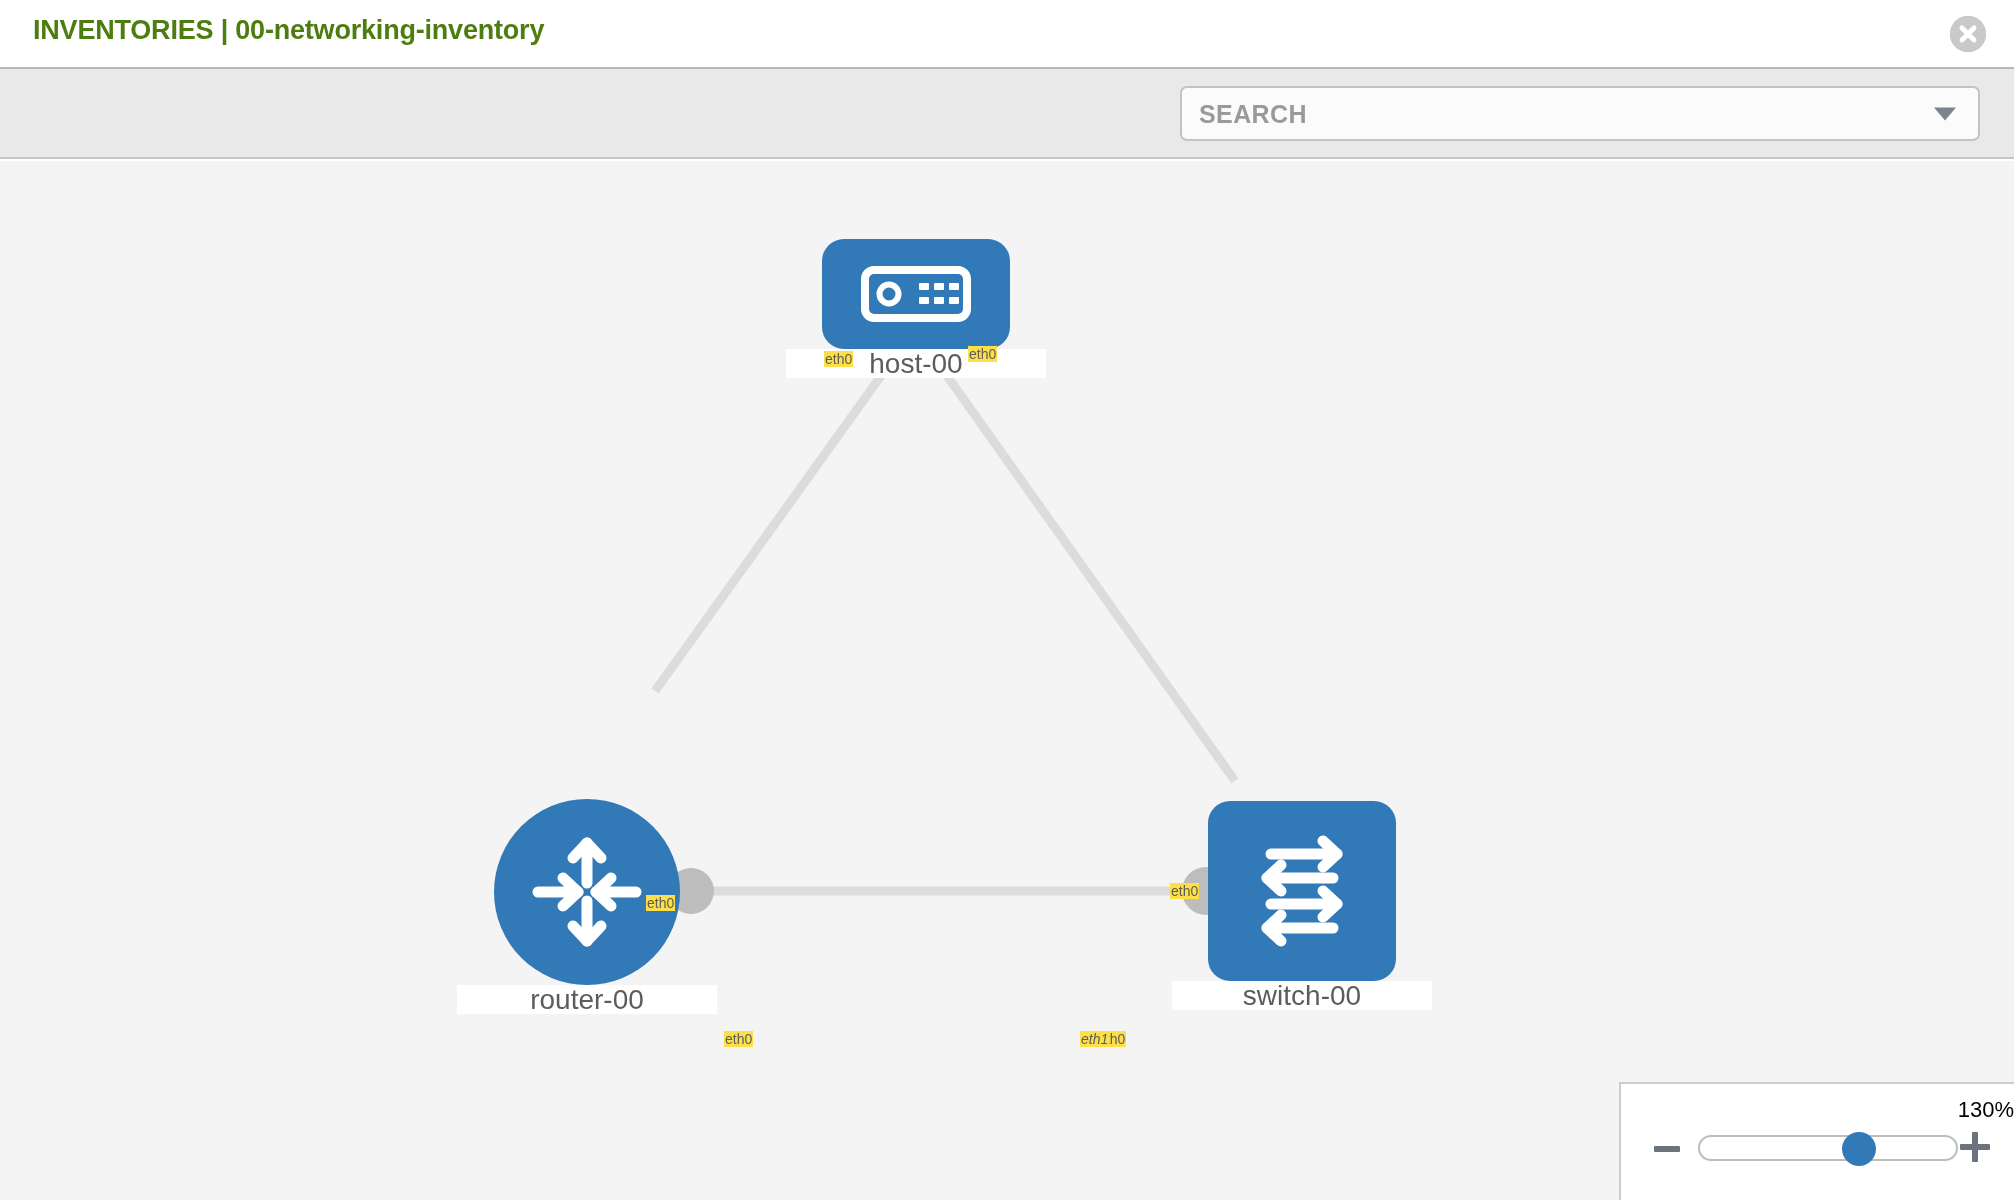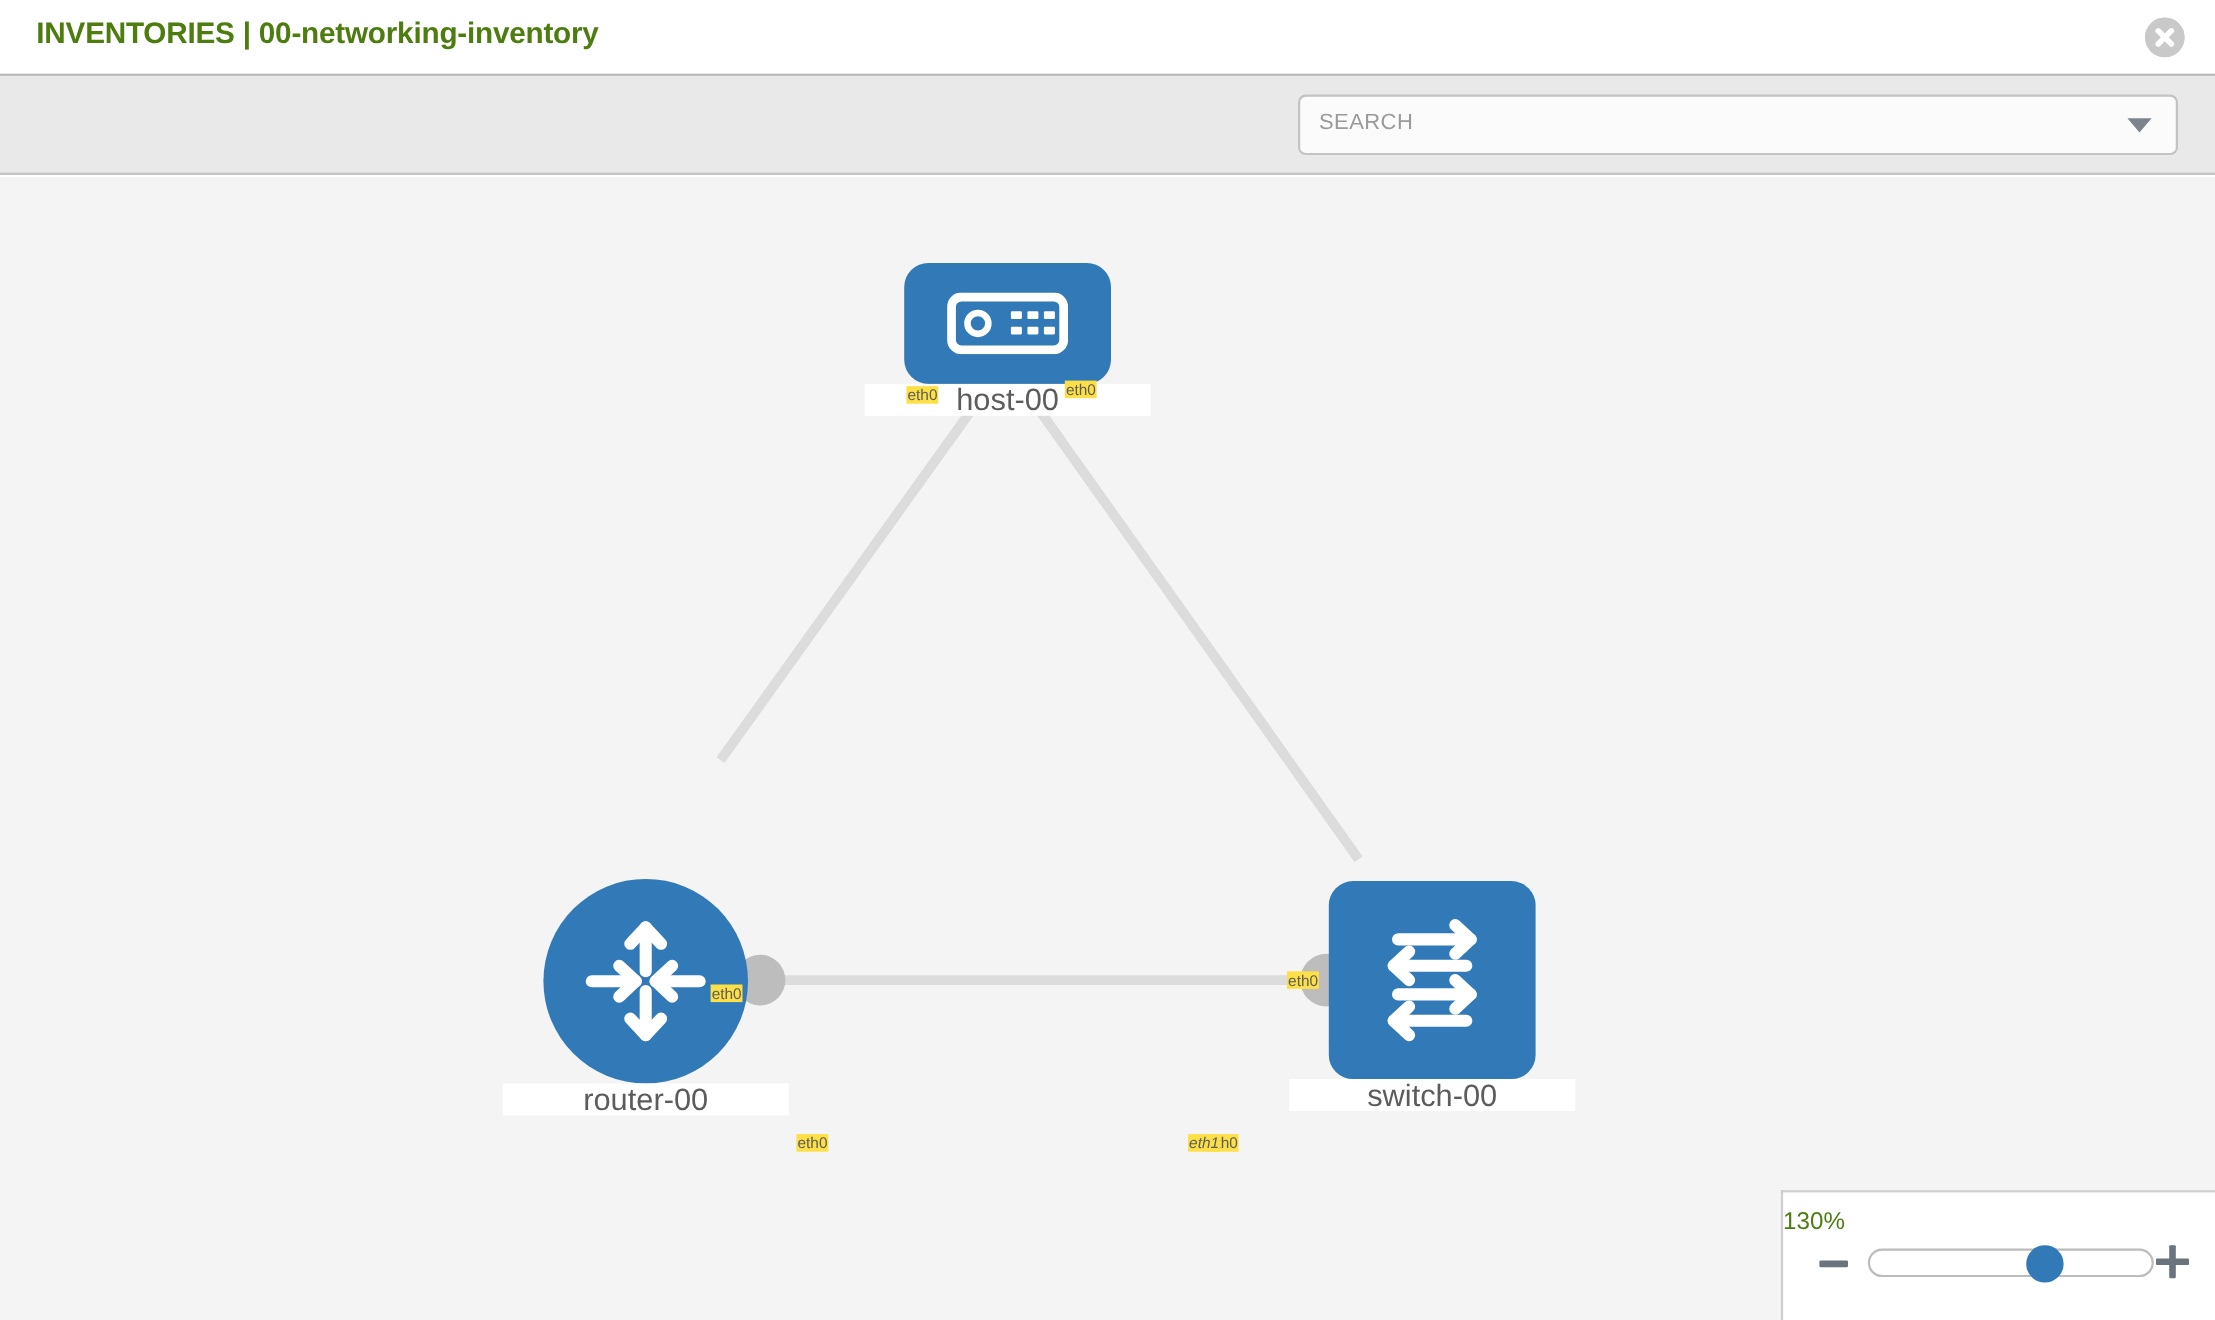--- a/index.html
+++ b/index.html
@@ -64,21 +64,21 @@
 
   .search-select {
     position: absolute; left: 1180px; top: 17px;
     width: 800px; height: 55px;
     background: #fbfbfb;
     border: 2px solid #c3c3c3; border-radius: 7px;
     cursor: text;
   }
   .search-select .label {
     position: absolute; left: 17px; top: 12px;
-    font-size: 20px; color: #9a9a9a; letter-spacing: 0.4px;
+    font-size: 25px; color: #9a9a9a; letter-spacing: 0.4px; font-weight: bold;
   }
 
   
   .canvas {
     position: absolute; top: 161px; left: 0;
     width: 2014px; height: 1039px;
     background: #f4f4f4;
     overflow: hidden;
   }
   .topology { position: absolute; inset: 0; }
@@ -115,21 +115,21 @@
   
   .zoom-panel {
     position: absolute; right: 0; bottom: 0;
     width: 395px; height: 118px;
     background: #ffffff;
     border-top: 2px solid #cdcdcd;
     border-left: 2px solid #cdcdcd;
   }
   .zoom-level {
     position: absolute; top: 13px; left: 0; width: 100%;
-    text-align: left; font-size: 22px; color: #4d7c0f;
+    text-align: right; font-size: 22px; color: #000000;
   }
   .zoom-minus, .zoom-plus {
     position: absolute; top: 46px;
     color: #6b737d; cursor: pointer; line-height: 1;
   }
   .zoom-minus { left: 33px; width: 26px; height: 6px; background: #6b737d; top: 62px; border-radius: 1px; }
   .zoom-plus  { right: 24px; top: 48px; width: 30px; height: 30px; }
   .zoom-plus::before, .zoom-plus::after {
     content: ""; position: absolute; background: #6b737d; border-radius: 1px;
   }

